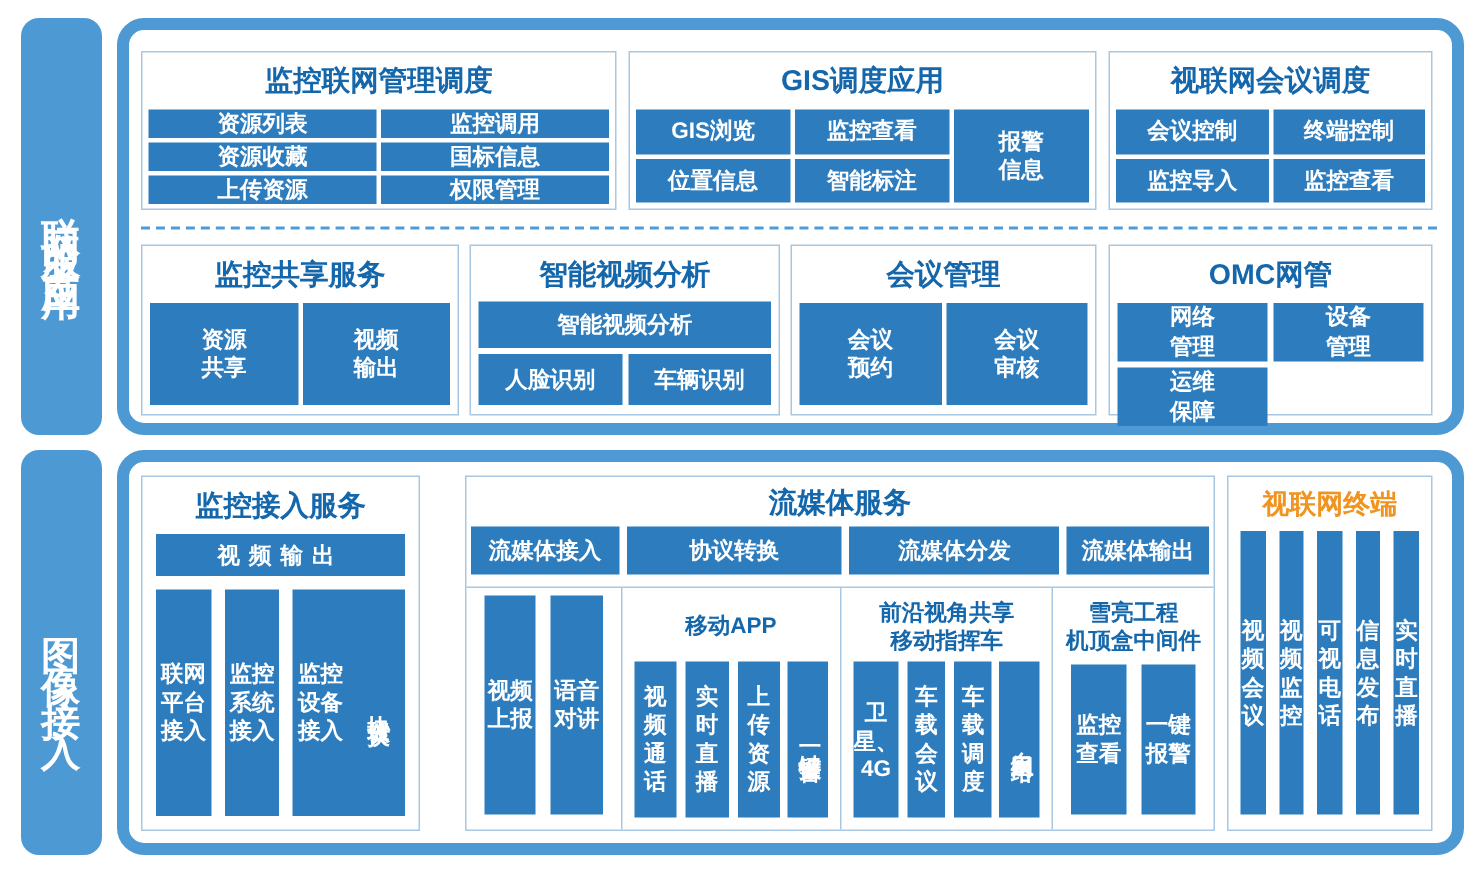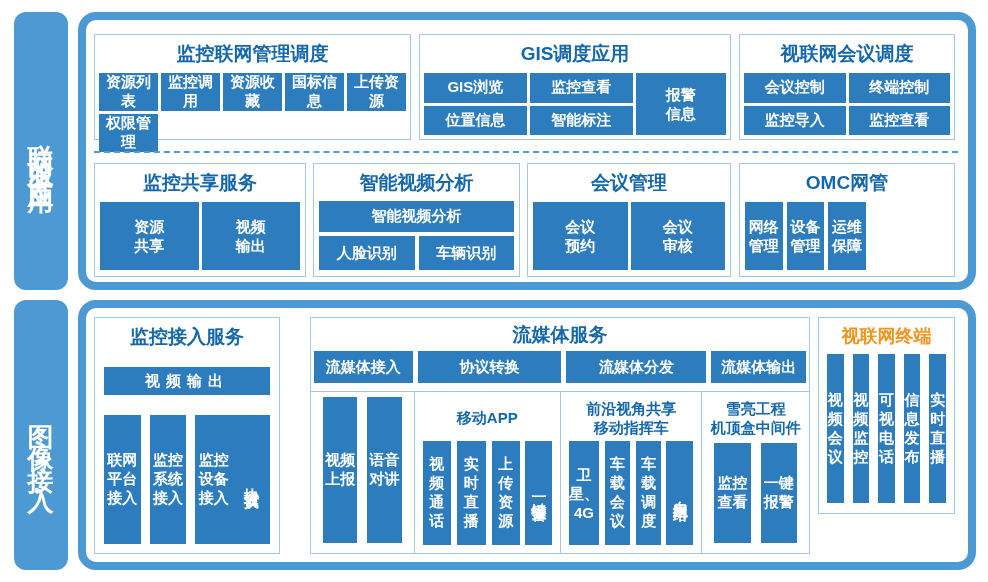--- a/index.html
+++ b/index.html
@@ -16,21 +16,21 @@
   .wbox{position:absolute;background:#fff;border:1px solid var(--border);display:flex;flex-direction:column;box-sizing:border-box;}
   .btitle{display:flex;align-items:center;justify-content:center;color:var(--title);
           font-weight:bold;font-size:19px;flex:0 0 auto;}
   .stitle{display:flex;align-items:center;justify-content:center;color:var(--title);
           font-weight:bold;font-size:15px;text-align:center;white-space:pre-line;line-height:1.3;flex:0 0 auto;}
   .cell{background:var(--blue);color:#fff;font-weight:bold;font-size:15px;
         display:flex;align-items:center;justify-content:center;text-align:center;box-sizing:border-box;}
   .ml{white-space:pre-line;line-height:1.3;}
   .vert{writing-mode:vertical-rl;text-orientation:upright;letter-spacing:2px;}
   .grid{display:grid;gap:3px;padding:0 4px 4px;flex:1;}
-  .g3{grid-template-columns:repeat(5,1fr);}
+  .g3{grid-template-columns:repeat(2,1fr);}
   .g2{grid-template-columns:repeat(2,1fr);}
   .g2t{grid-template-columns:1fr 1fr 0.88fr;grid-template-rows:1fr 1fr;}
   .dash{position:absolute;border-top:2px dashed var(--dash);height:0;}
   
   .toprow{display:grid;grid-template-columns:100fr 146fr 142fr 96fr;gap:5px;padding:0 3px;height:32px;flex:0 0 auto;}
   .cols{flex:1;margin-top:8px;border-top:1px solid var(--border);display:grid;
         grid-template-columns:103fr 147fr 142fr 108fr;}
   .scol{display:flex;flex-direction:column;padding:3px 8px 8px;box-sizing:border-box;}
   .scol + .scol{border-left:1px solid var(--border);}
   .scol .stitle{height:46px;}
@@ -126,21 +126,21 @@
     </div>
   </div>
 
   <div class="sidebar" style="top:300px;height:270px;">
     <span class="vtext" style="letter-spacing:20px;padding-top:20px;">图像接入</span>
   </div>
   <div class="panel" style="top:300px;height:254px;"></div>
 
   <div class="wbox" style="left:94px;top:317px;width:186px;height:237px;">
     <div class="btitle" style="height:38px;">监控接入服务</div>
-    <div class="cell" style="height:28px;margin:11px 9px;letter-spacing:6px;">视频输出</div>
+    <div class="cell" style="height:28px;margin:0 9px;letter-spacing:6px;">视频输出</div>
     <div style="flex:1;display:flex;gap:0;padding:9px 9px 9px;">
       <div class="stack" style="gap:9px;">
         <div class="cell">联网平台接入</div>
         <div class="cell">监控系统接入</div>
         <div class="cell">监控设备接入</div>
       </div>
       <div class="cell vert" style="width:38px;">协议转换</div>
     </div>
   </div>
 
@@ -195,21 +195,21 @@
           <div class="stack loose">
             <div class="cell">监控查看</div>
             <div class="cell">一键报警</div>
           </div>
         </div>
       </div>
 
     </div>
   </div>
 
-  <div class="wbox" style="left:818px;top:317px;width:137px;height:197px;">
+  <div class="wbox" style="left:818px;top:317px;width:137px;height:237px;">
     <div class="btitle" style="height:36px;color:var(--orange);font-size:18px;">视联网终端</div>
     <div class="stack" style="padding:0 8px 10px;gap:9px;">
       <div class="cell">视频会议</div>
       <div class="cell">视频监控</div>
       <div class="cell">可视电话</div>
       <div class="cell">信息发布</div>
       <div class="cell">实时直播</div>
     </div>
   </div>
 

